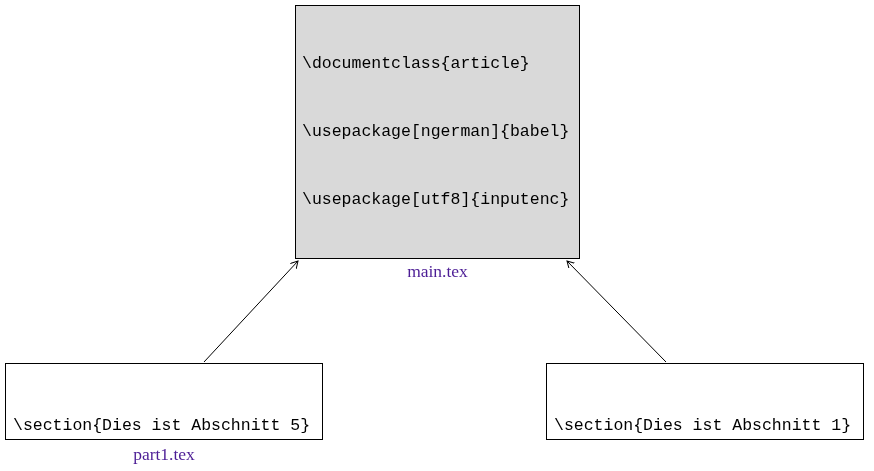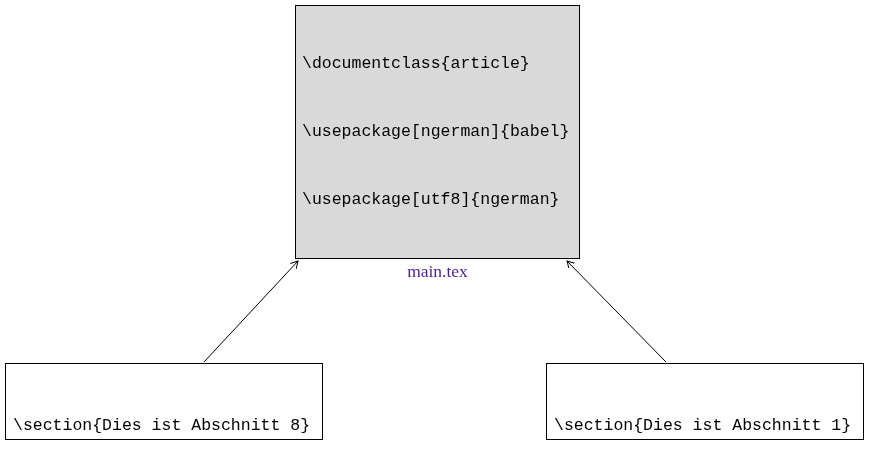--- a/index.html
+++ b/index.html
@@ -73,37 +73,38 @@
         <path d="M0,0 L7,4 L0,8" fill="none" stroke="#000000" stroke-width="1"></path>
       </marker>
     </defs>
     <line x1="204" y1="362" x2="298" y2="261" stroke="#000000" stroke-width="1" marker-end="url(#arrow)"></line>
     <line x1="666" y1="362" x2="567" y2="261" stroke="#000000" stroke-width="1" marker-end="url(#arrow)"></line>
   </svg>
 
   <div class="codebox main-box">
     <div class="code-line">\documentclass{article}</div>
     <div class="code-line">\usepackage[ngerman]{babel}</div>
-    <div class="code-line">\usepackage[utf8]{ngerman}</div>
+    <div class="code-line">\usepackage[utf8]{inputenc}</div>
     <div class="code-line">\usepackage[T1]{fontenc}</div>
     
     
     
     
     
     
     
   </div>
   <div class="file-label main-label">main.tex</div>
 
   <div class="codebox part-box part1-box">
-    <div class="code-line">\section{Dies ist Abschnitt 8}</div>
+    <div class="code-line">\section{Dies ist Abschnitt 5}</div>
     
     
   </div>
+  <div class="file-label part1-label">part1.tex</div>
 
   <div class="codebox part-box part2-box">
     <div class="code-line">\section{Dies ist Abschnitt 1}</div>
     
     
   </div>
 
 </div>
 
 </body></html>

